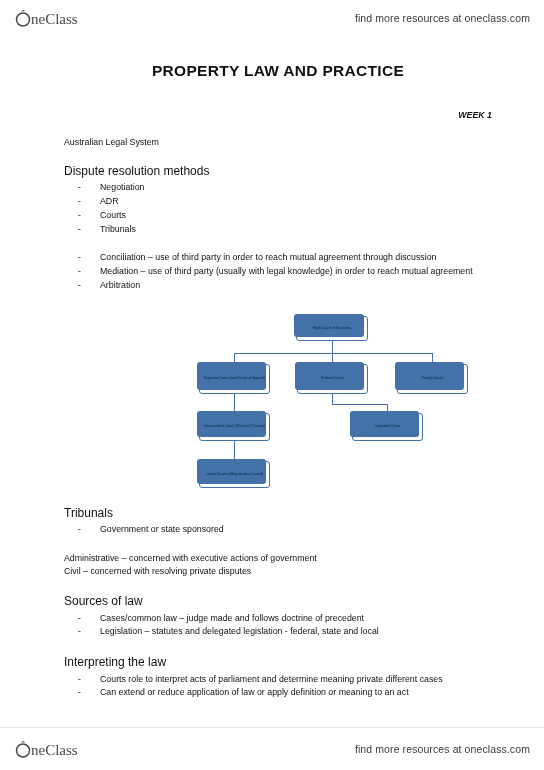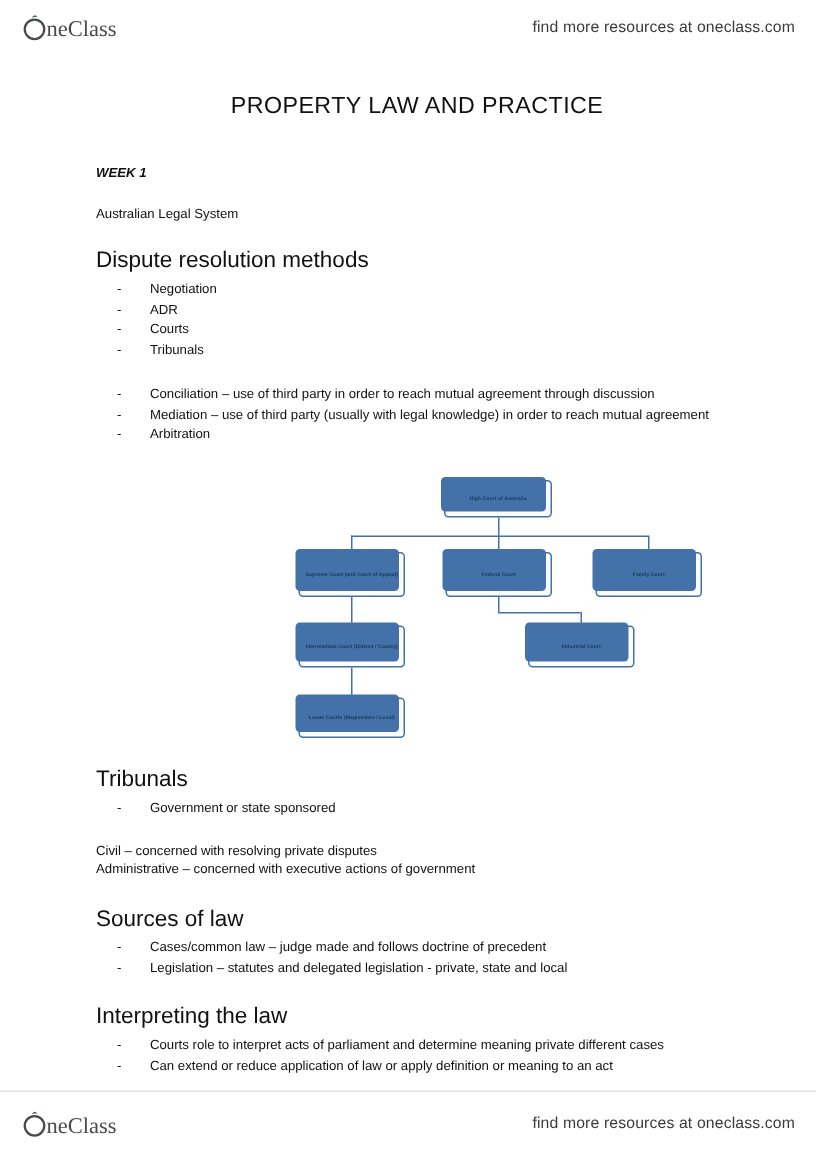--- a/index.html
+++ b/index.html
@@ -79,52 +79,53 @@
     top: 44px;
     left: 0;
     width: 544px;
     box-sizing: border-box;
     padding: 0 52px 0 64px;
   }
 
   .doc-title {
     text-align: center;
     font-size: 15.5px;
-    font-weight: normal;
+    font-weight: bold;
     letter-spacing: 0.3px;
     margin: 18px 0 0 0;
     color: #111;
   }
 
   .week-label {
     font-size: 8.8px;
     font-weight: bold;
     font-style: italic;
     margin-top: 30px;
     color: #111;
+    text-align: right;
   }
   .subtitle {
     font-size: 8.8px;
     margin-top: 17px;
     color: #111;
   }
 
   .para {
     font-size: 8.8px;
     line-height: 1.45;
     margin-top: 16px;
     color: #111;
     max-width: 400px;
   }
 
   .sect {
     margin-top: 16px;
   }
   .sect-head {
-    font-size: 15px;
+    font-size: 12px;
     line-height: 1.45;
     color: #111;
   }
   .bullets {
     list-style: none;
     margin: 0;
     padding: 0;
   }
   .bullet {
     font-size: 8.8px;
@@ -319,34 +320,34 @@
     <div class="sect-head">Tribunals</div>
     <ul class="bullets">
       <li class="bullet">
         <span class="dash">-</span>
         <span class="btext">Government or state sponsored</span>
       </li>
     </ul>
   </div>
 
   <div class="sect">
+    <div class="plain-line">Administrative – concerned with executive actions of government</div>
     <div class="plain-line">Civil – concerned with resolving private disputes</div>
-    <div class="plain-line">Administrative – concerned with executive actions of government</div>
   </div>
 
   <div class="sect">
     <div class="sect-head">Sources of law</div>
     <ul class="bullets">
       <li class="bullet">
         <span class="dash">-</span>
         <span class="btext">Cases/common law – judge made and follows doctrine of precedent</span>
       </li>
       <li class="bullet">
         <span class="dash">-</span>
-        <span class="btext">Legislation – statutes and delegated legislation - private, state and local</span>
+        <span class="btext">Legislation – statutes and delegated legislation - federal, state and local</span>
       </li>
     </ul>
   </div>
 
   <div class="sect">
     <div class="sect-head">Interpreting the law</div>
     <ul class="bullets">
       <li class="bullet">
         <span class="dash">-</span>
         <span class="btext" style="max-width:352px;">Courts role to interpret acts of parliament and determine meaning private different cases</span>

